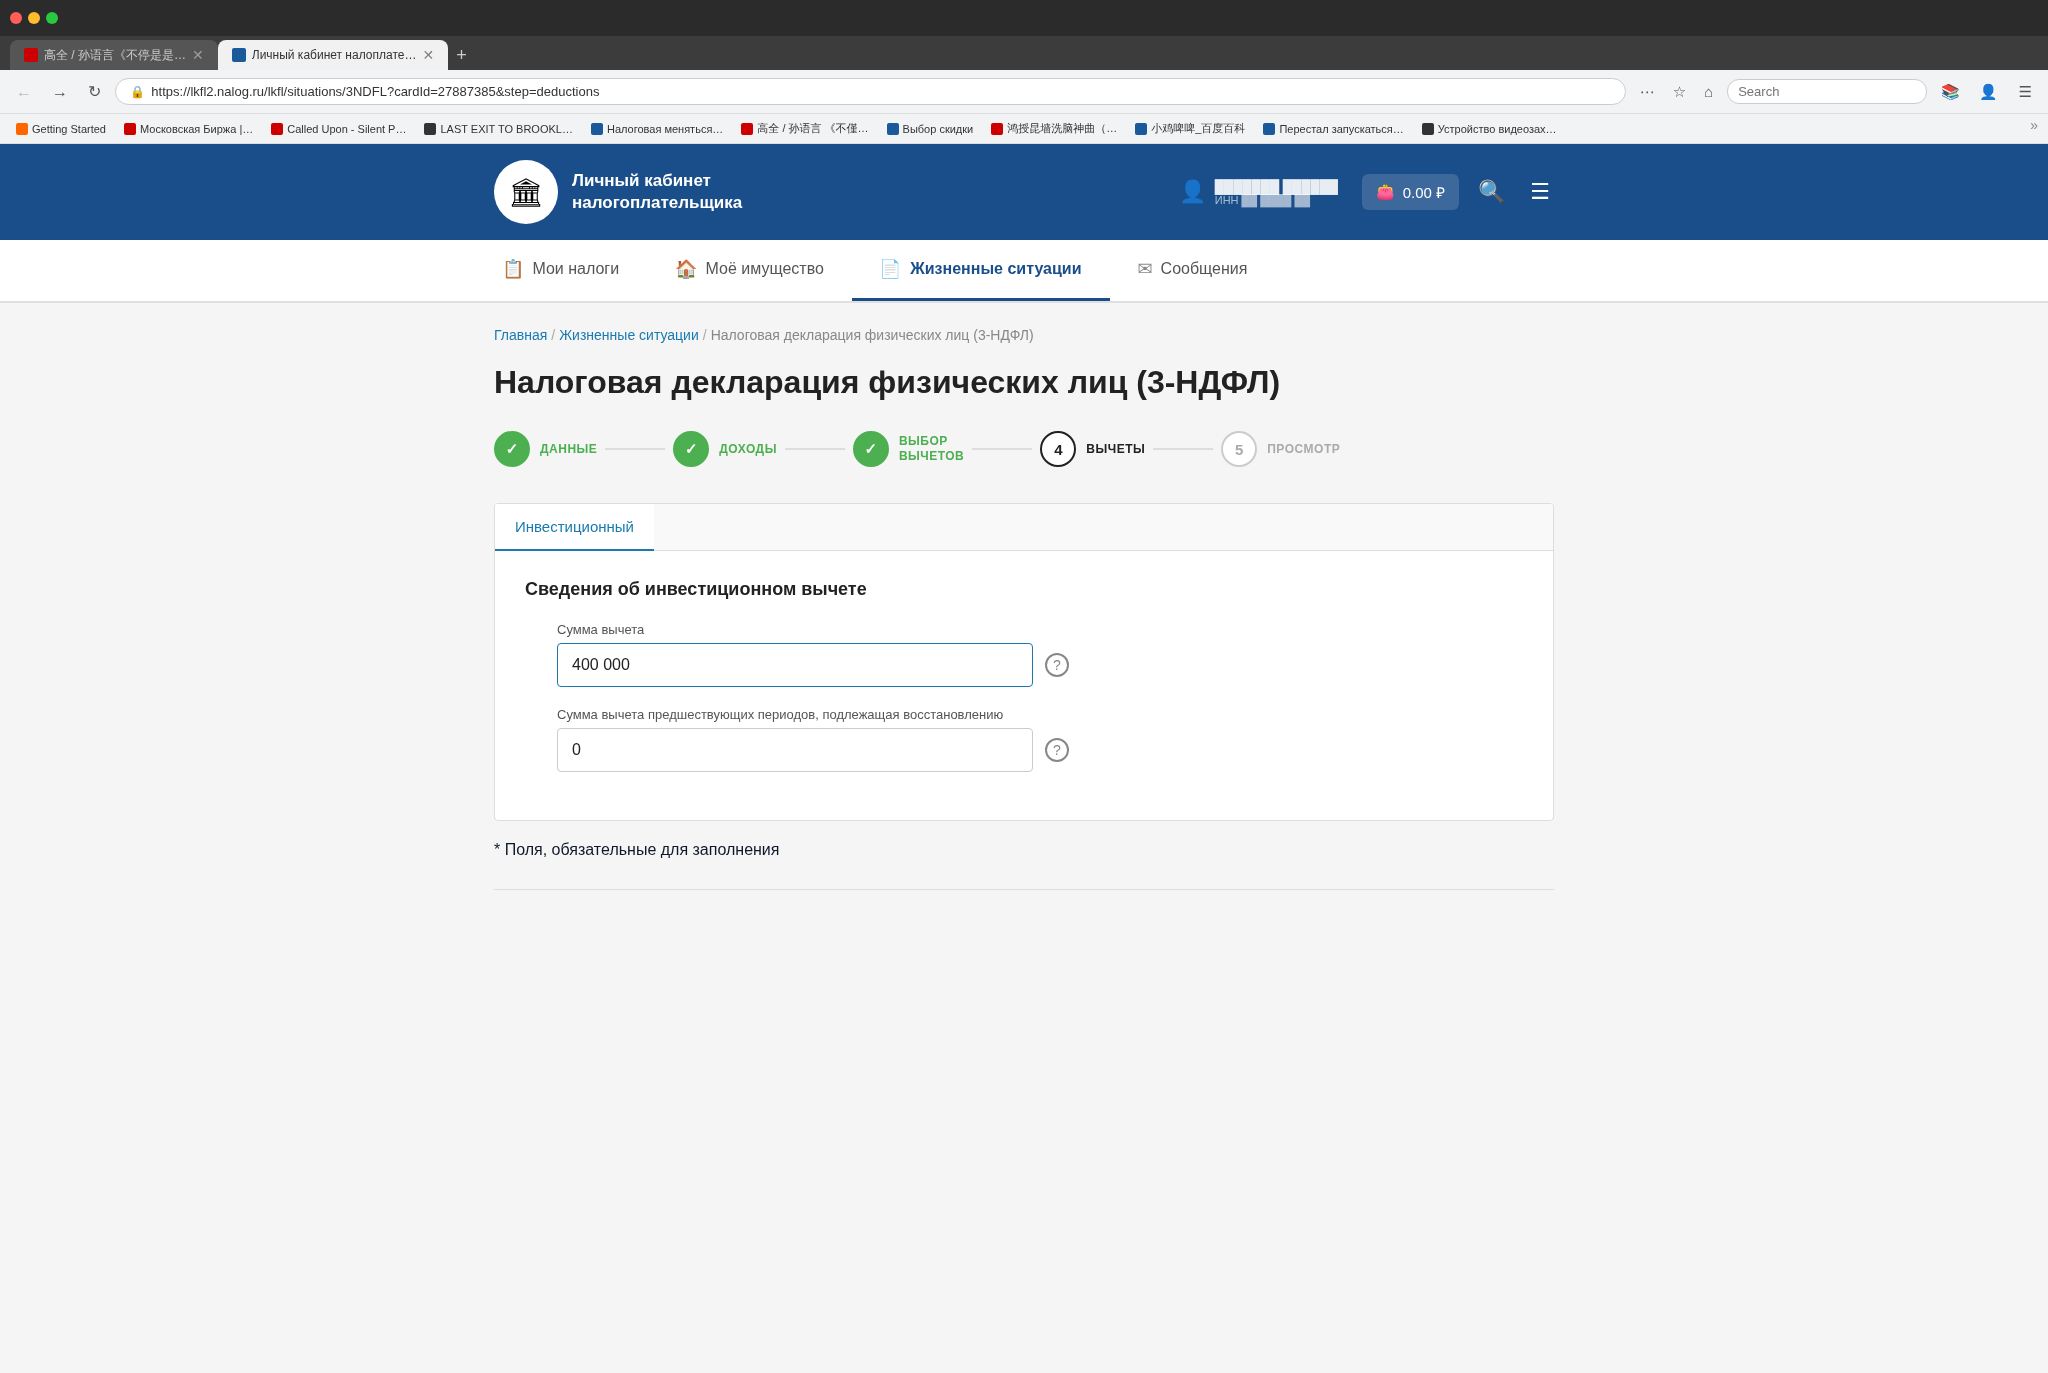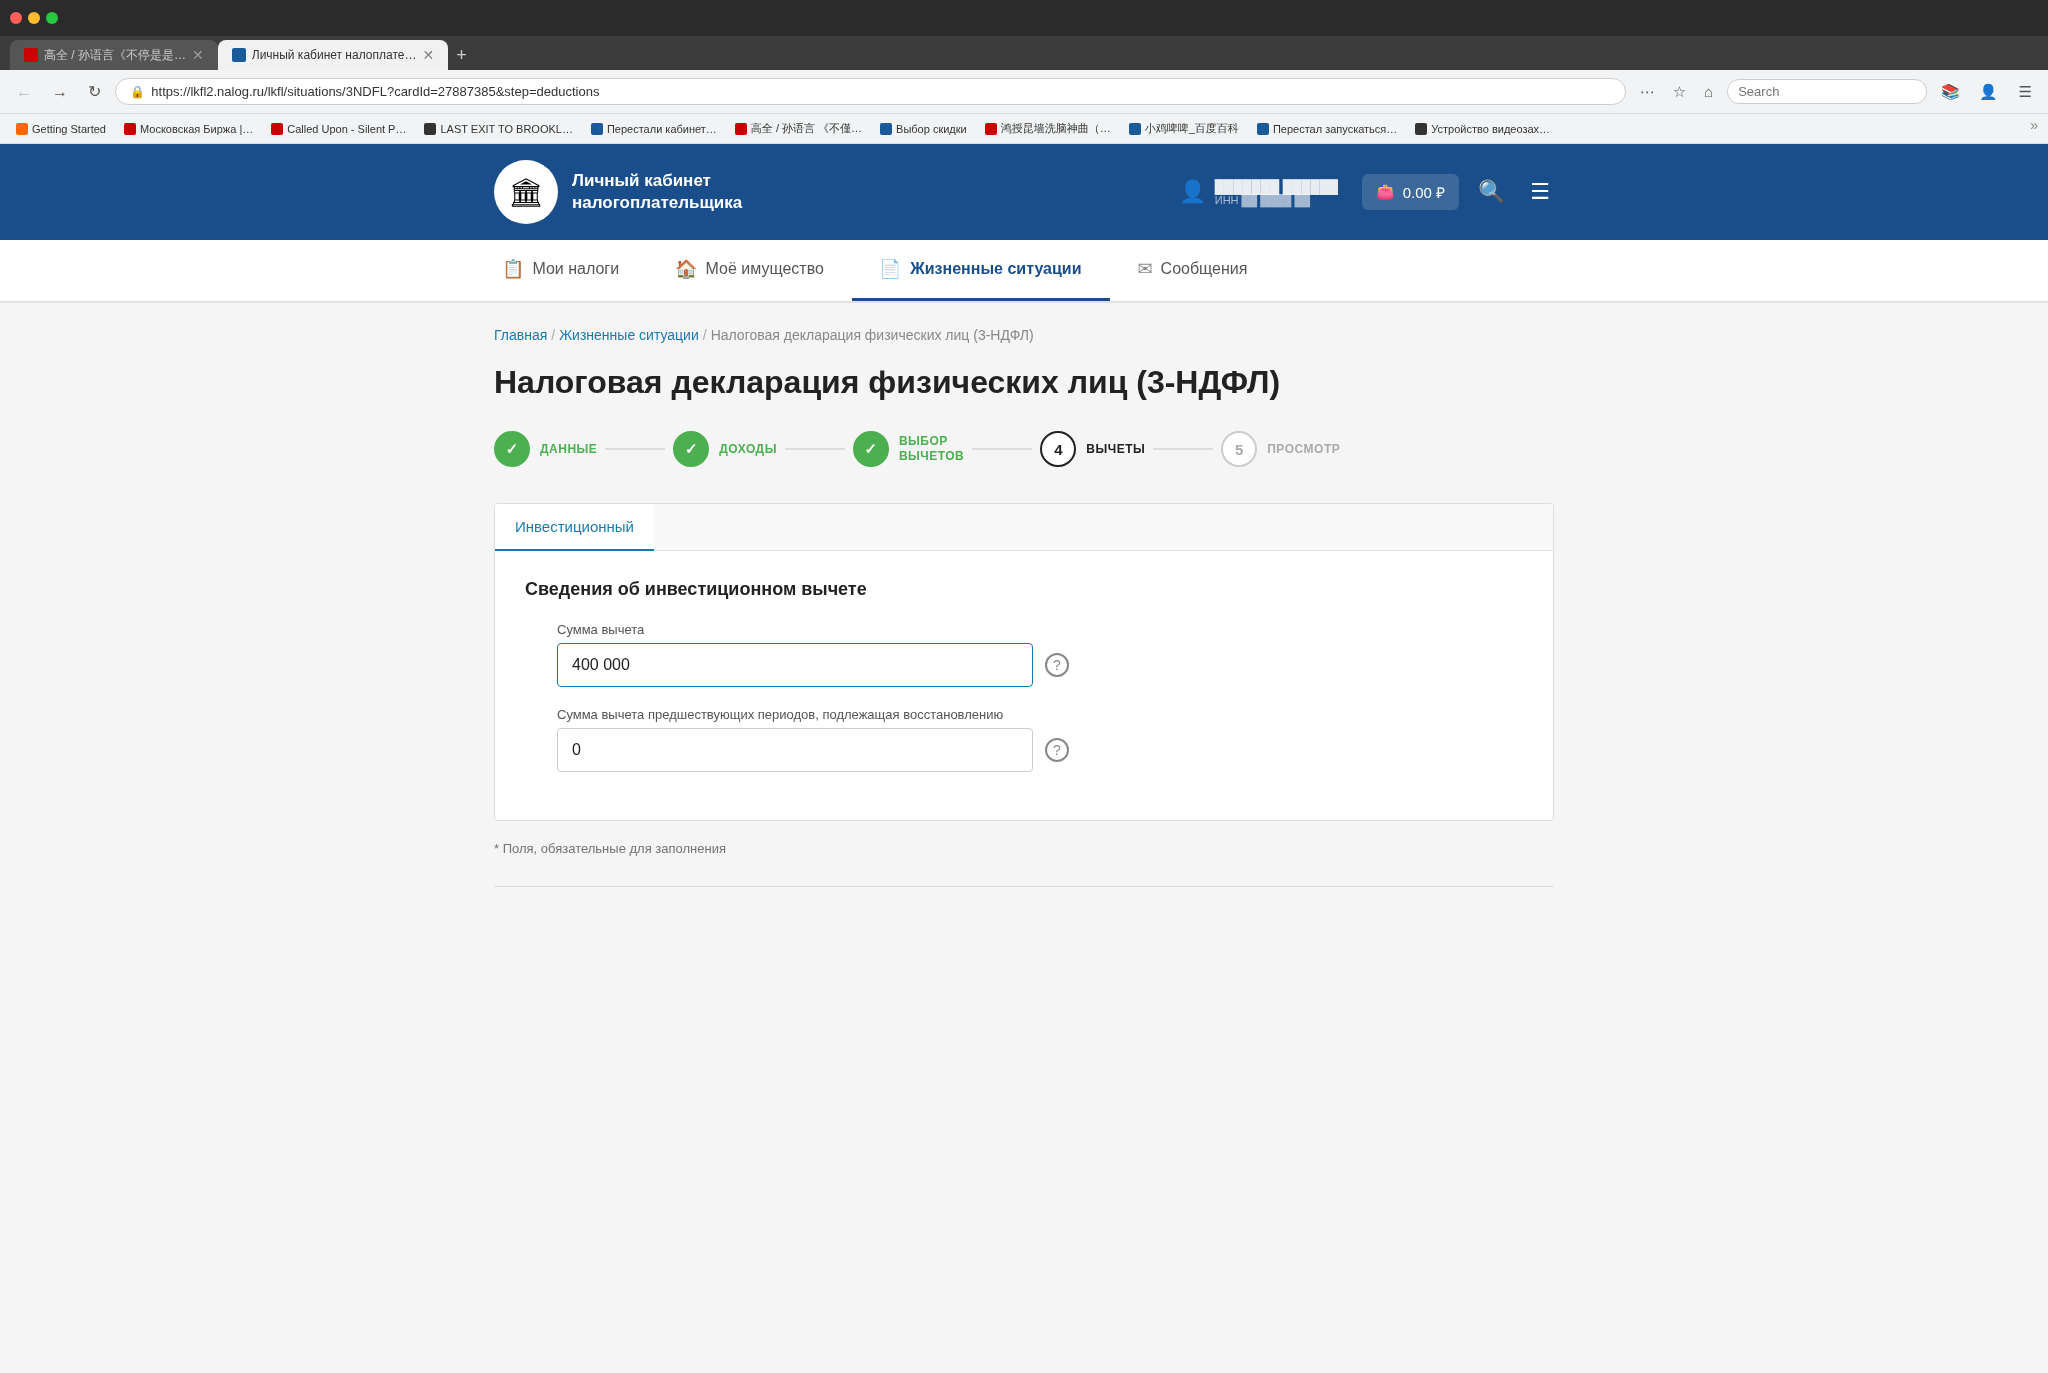--- a/index.html
+++ b/index.html
@@ -431,22 +431,22 @@
       align-items: center;
       justify-content: center;
       color: #888;
       font-size: 14px;
       cursor: pointer;
       flex-shrink: 0;
     }
 
     
     .form-footer-note {
-      font-size: 13px;
-      color: #737373;
+      font-size: 16px;
+      color: #0f172a;
       margin-bottom: 30px;
     }
 
     
     .divider {
       border: none;
       border-top: 1px solid #ddd;
       margin: 20px 0 24px;
     }
 
@@ -533,21 +533,21 @@
     <div class="bookmark-item">
       <div class="bookmark-favicon bm-red"></div>
       <span>Called Upon - Silent P…</span>
     </div>
     <div class="bookmark-item">
       <div class="bookmark-favicon bm-dark"></div>
       <span>LAST EXIT TO BROOKL…</span>
     </div>
     <div class="bookmark-item">
       <div class="bookmark-favicon bm-blue"></div>
-      <span>Перестали кабинет…</span>
+      <span>Налоговая меняться…</span>
     </div>
     <div class="bookmark-item">
       <div class="bookmark-favicon bm-red"></div>
       <span>高全 / 孙语言 《不僅…</span>
     </div>
     <div class="bookmark-item">
       <div class="bookmark-favicon bm-blue"></div>
       <span>Выбор скидки</span>
     </div>
     <div class="bookmark-item">

